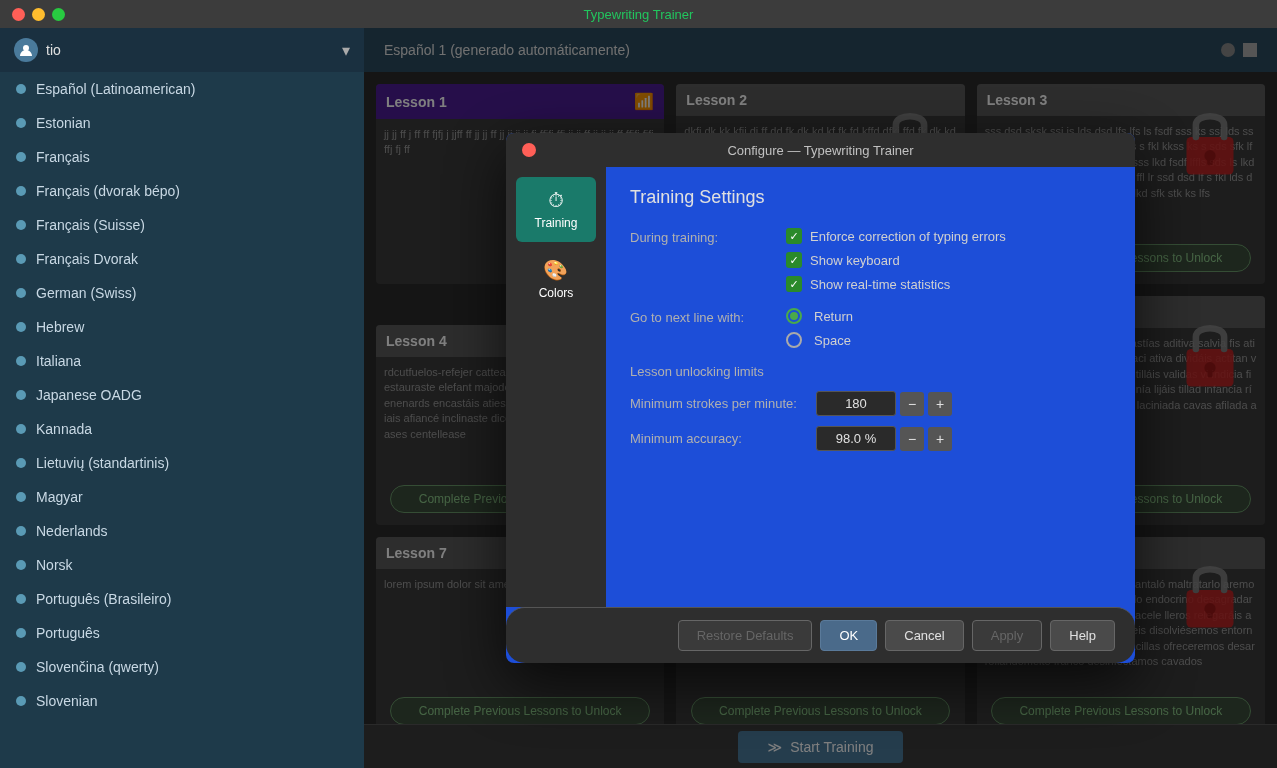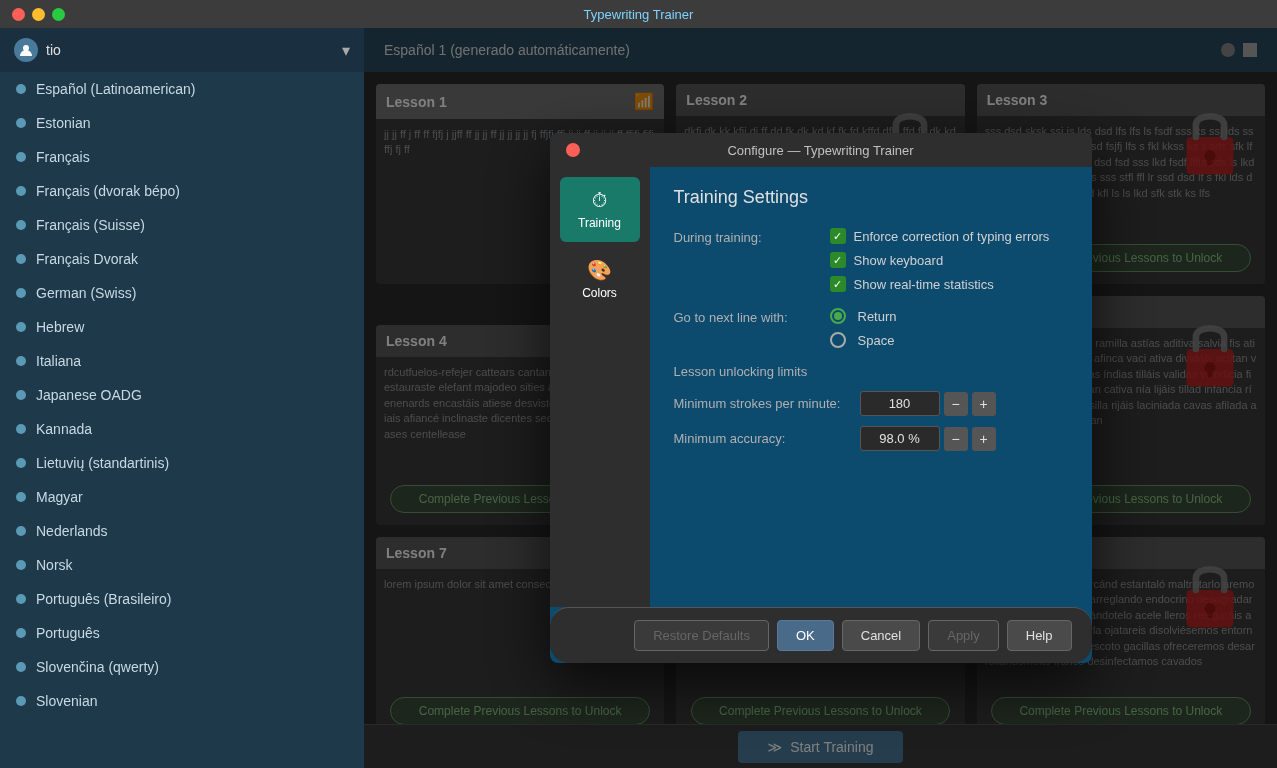--- a/index.html
+++ b/index.html
@@ -29,21 +29,21 @@
     }
     .tb-btn {
       width: 13px; height: 13px;
       border-radius: 50%;
       display: inline-block;
     }
     .tb-close { background: #ff5f57; }
     .tb-min { background: #ffbd2e; }
     .tb-max { background: #28ca41; }
     .title-bar-title {
-      color: #7dd3fc;
+      color: #22c55e;
       font-size: 13px;
     }
 
     
     .main-layout {
       display: flex;
       height: calc(768px - 28px);
     }
 
     
@@ -143,21 +143,21 @@
       align-content: start;
     }
     .lesson-card {
       background: #3a3a3a;
       border-radius: 4px;
       overflow: hidden;
       position: relative;
       min-height: 200px;
     }
     .lesson-card-header {
-      background: #737373;
+      background: #4c1d95;
       padding: 8px 10px;
       display: flex;
       align-items: center;
       justify-content: space-between;
     }
     .lesson-card-header.locked {
       background: #5a5a5a;
     }
     .lesson-title {
       color: white;
@@ -229,23 +229,23 @@
     .modal-overlay {
       position: absolute;
       top: 0; left: 0; right: 0; bottom: 0;
       background: rgba(0,0,0,0.5);
       display: flex;
       align-items: center;
       justify-content: center;
       z-index: 100;
     }
     .modal {
-      background: #0c4a6e;
+      background: #1d4ed8;
       border-radius: 8px;
-      width: 542px;
+      width: 629px;
       overflow: hidden;
       box-shadow: 0 20px 60px rgba(0,0,0,0.7);
     }
     .modal-titlebar {
       background: #2e2e2e;
       padding: 10px 16px;
       display: flex;
       align-items: center;
       gap: 10px;
       position: relative;

